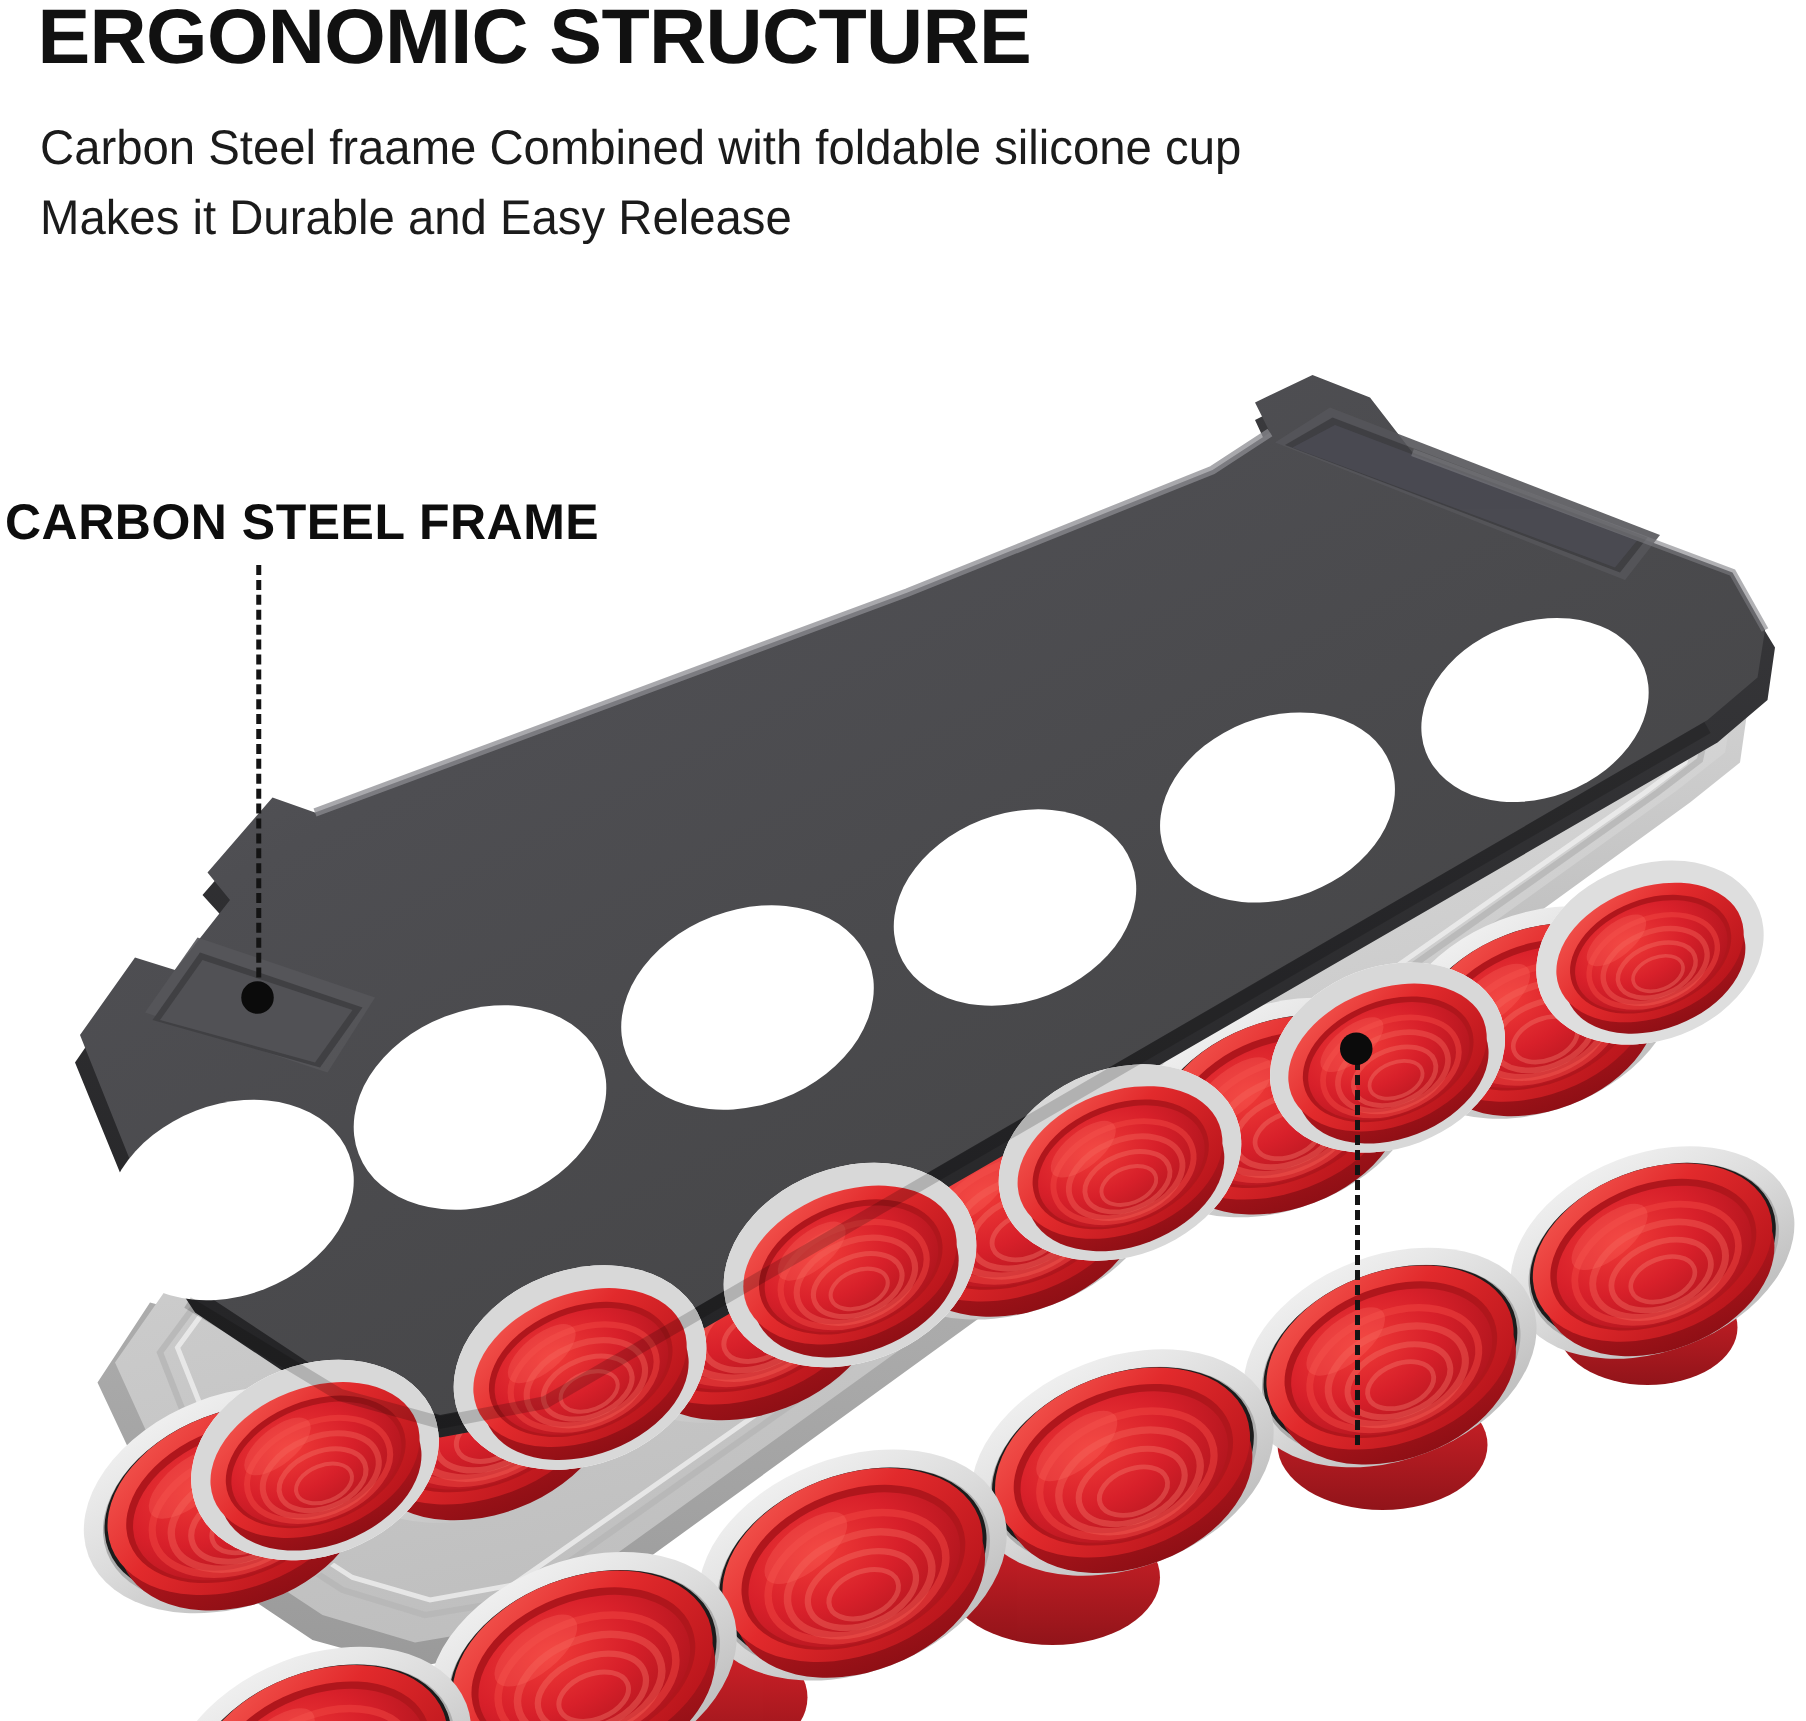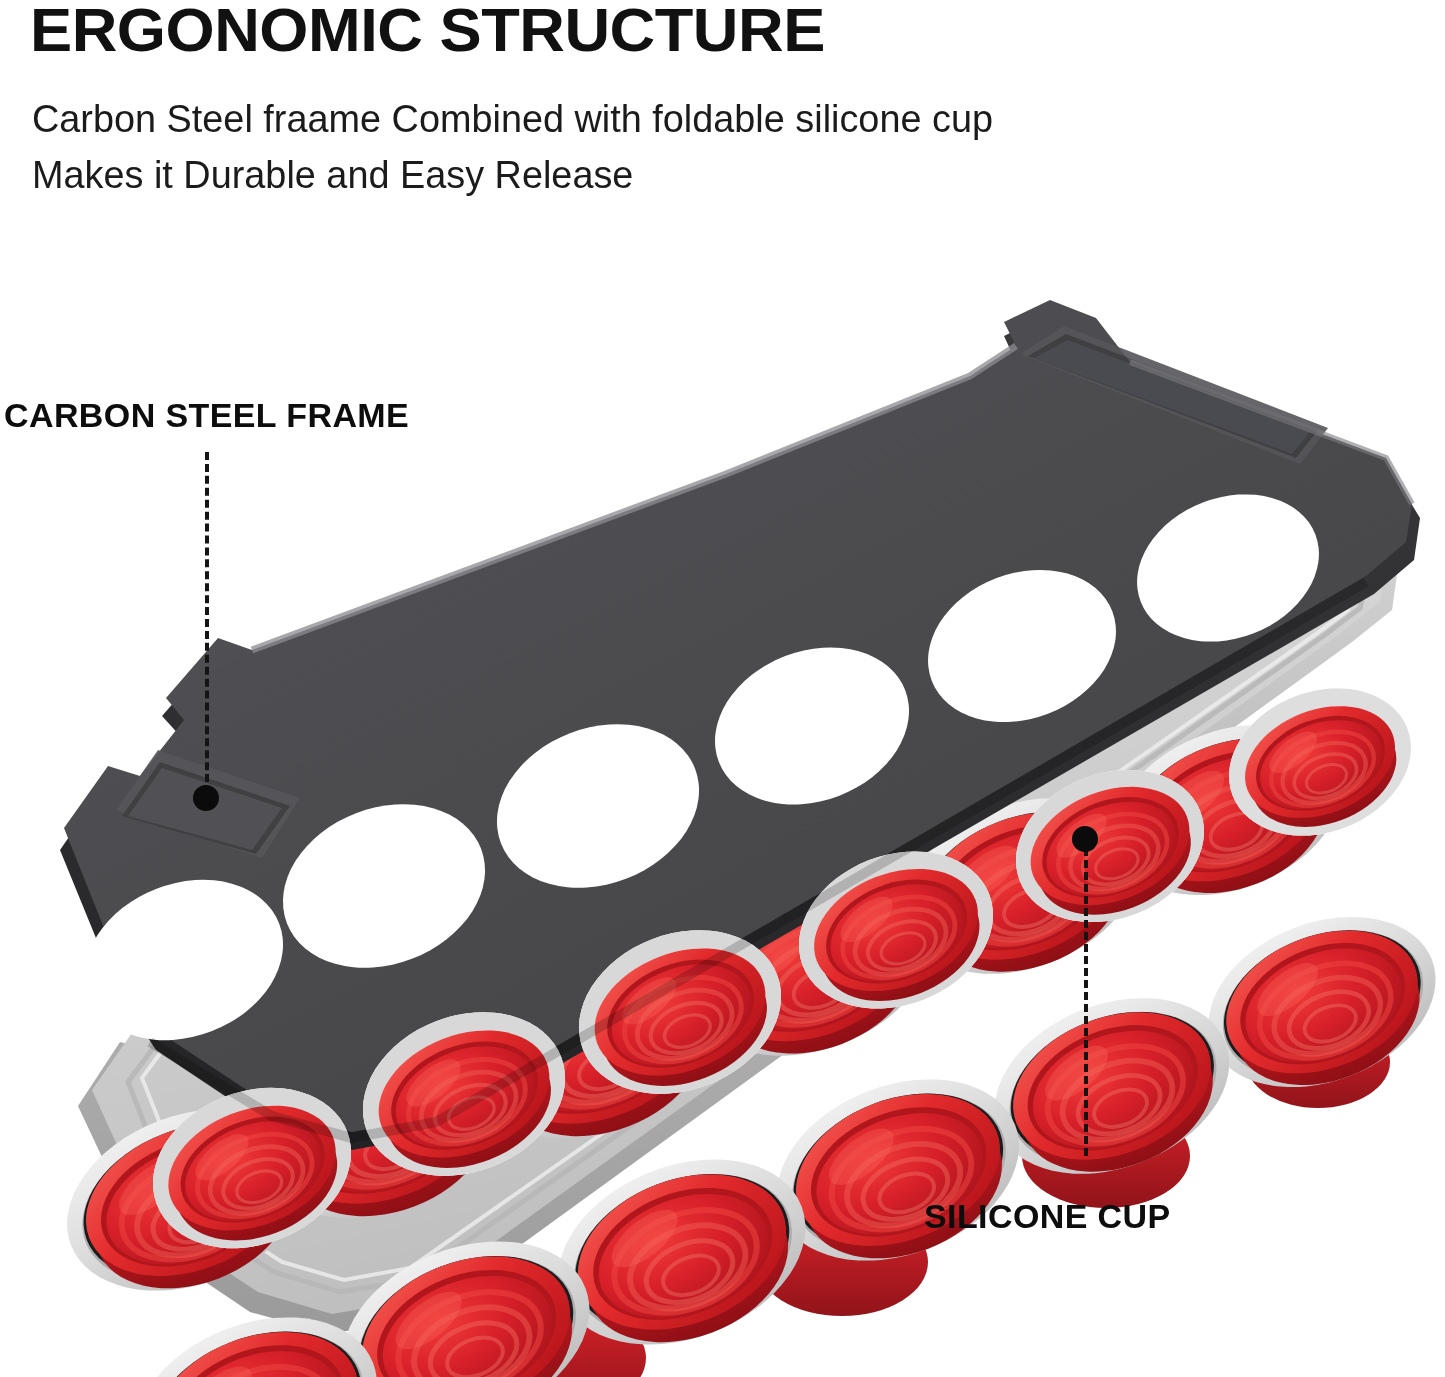--- a/index.html
+++ b/index.html
@@ -31,21 +31,21 @@
     white-space:nowrap;
     transform:scaleX(0.97);
     transform-origin:left top;
   }
   .sub.l1{top:96px;}
   .sub.l2{top:152px;}
 
   
   .callout{
     position:absolute;
-    font-size:34px;
+    font-size:40px;
     font-weight:700;
     letter-spacing:0.4px;
     color:#0d0d0d;
     white-space:nowrap;
   }
   .callout.frame{left:4px;top:396px;}
   .callout.cup{left:924px;top:1197px;}
 
   
   .leader{position:absolute;width:0;border-left:4px dashed #141414;}
@@ -449,15 +449,14 @@
     </g>
   </svg>
   </div>
 
   <div class="leader frame"></div>
   <div class="dot frame"></div>
   <div class="callout frame">CARBON STEEL FRAME</div>
 
   <div class="leader cup"></div>
   <div class="dot cup"></div>
-  <div class="callout cup">SILICONE CUP</div>
 
 </div>
 
 </body></html>

